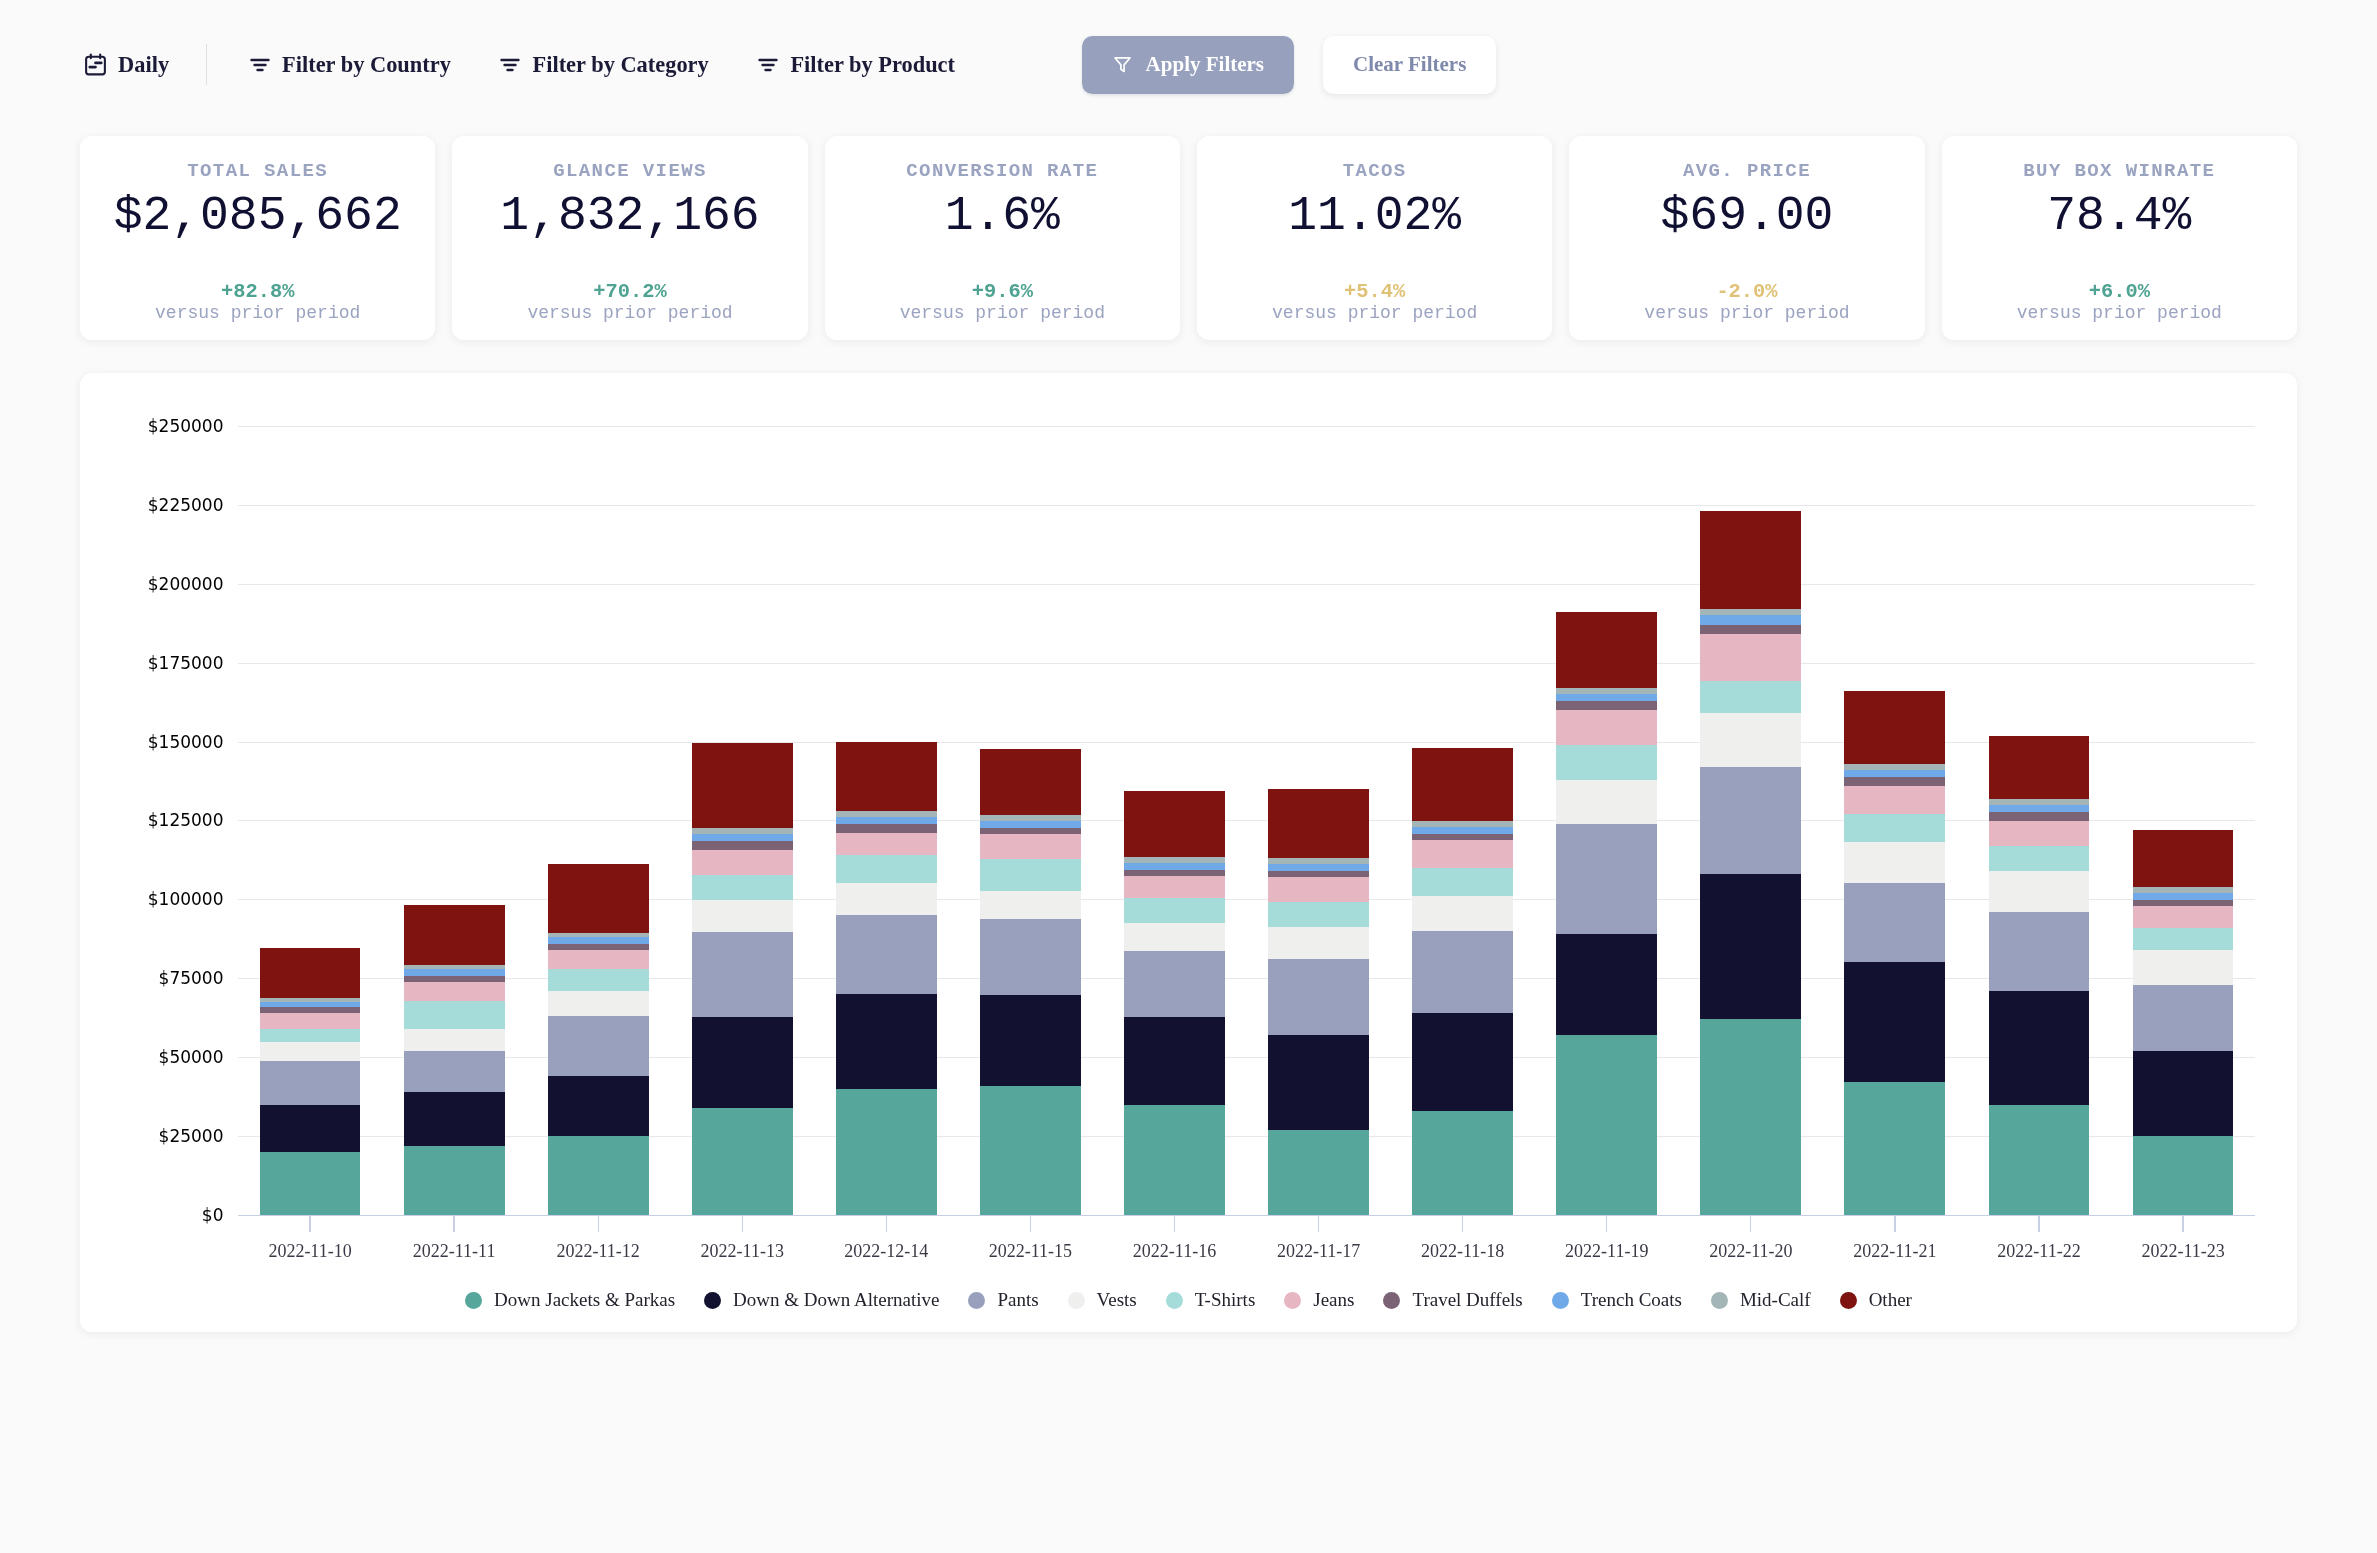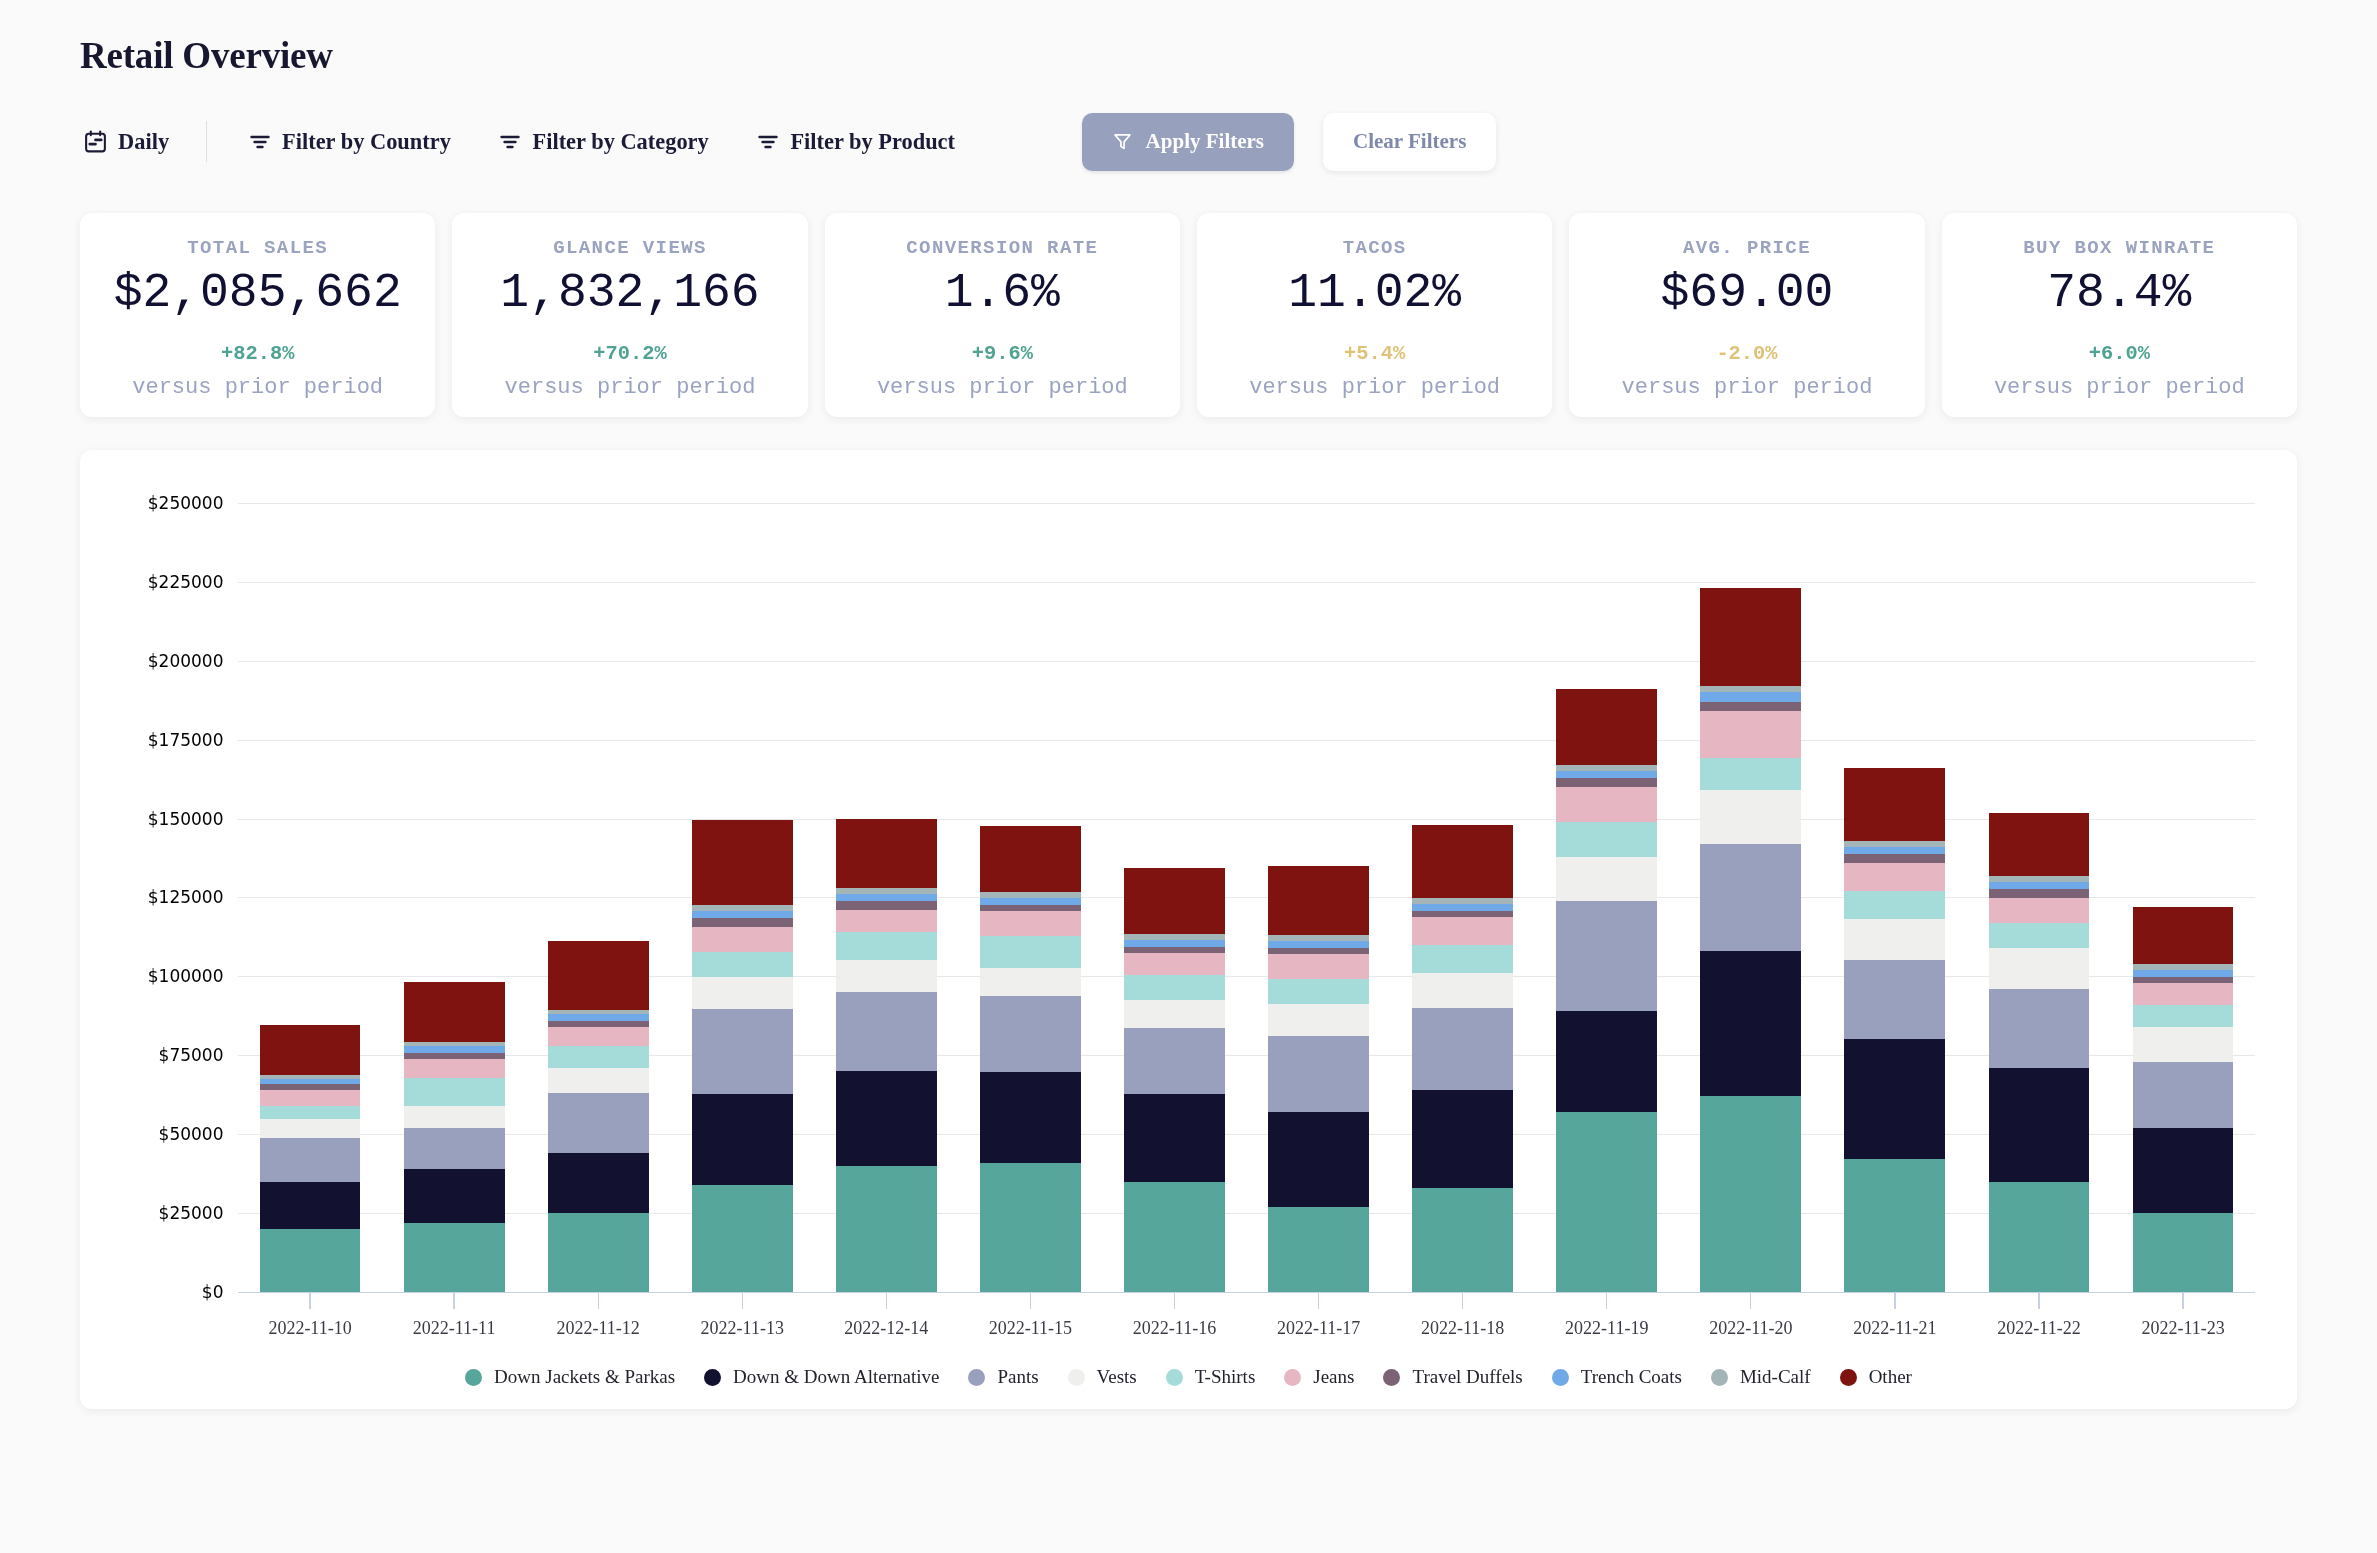--- a/index.html
+++ b/index.html
@@ -131,23 +131,23 @@
 
   .kpi-delta {
     font-size: 20.4px;
     font-weight: 700;
     margin-top: auto;
   }
   .kpi-delta.up   { color: #4FA392; }
   .kpi-delta.flat { color: #DFC276; }
 
   .kpi-sub {
-    font-size: 22px;
+    font-size: 18px;
     color: #9AA3C0;
-    margin-top: 10px;
+    margin-top: 0;
   }
 
   
   .chart-panel {
     background: #FFFFFF;
     border-radius: 12px;
     box-shadow: 0 2px 8px rgba(30,35,60,0.075);
     margin-top: 33px;
     height: 959px;
     padding: 29px 26px 17px 26px;
@@ -268,21 +268,20 @@
     border-radius: 50%;
     flex: none;
   }
   .legend-text { font-size: 19px; color: #23232E; }
 </style>
 </head>
 <body>
 
 <div class="page">
 
-  <h1 class="page-title">Retail Overview</h1>
 
   <div class="toolbar">
 
     <div class="tb-item daily">
       <span>
         <svg width="25" height="25" viewBox="0 0 24 24" fill="none" stroke="#1B1B38" stroke-width="2" stroke-linecap="round">
           <rect x="3" y="4.5" width="18" height="17" rx="2.5"></rect>
           <line x1="7.5" y1="2.5" x2="7.5" y2="6"></line>
           <line x1="16.5" y1="2.5" x2="16.5" y2="6"></line>
           <line x1="12" y1="10.5" x2="17.5" y2="10.5" stroke-width="2.6"></line>

